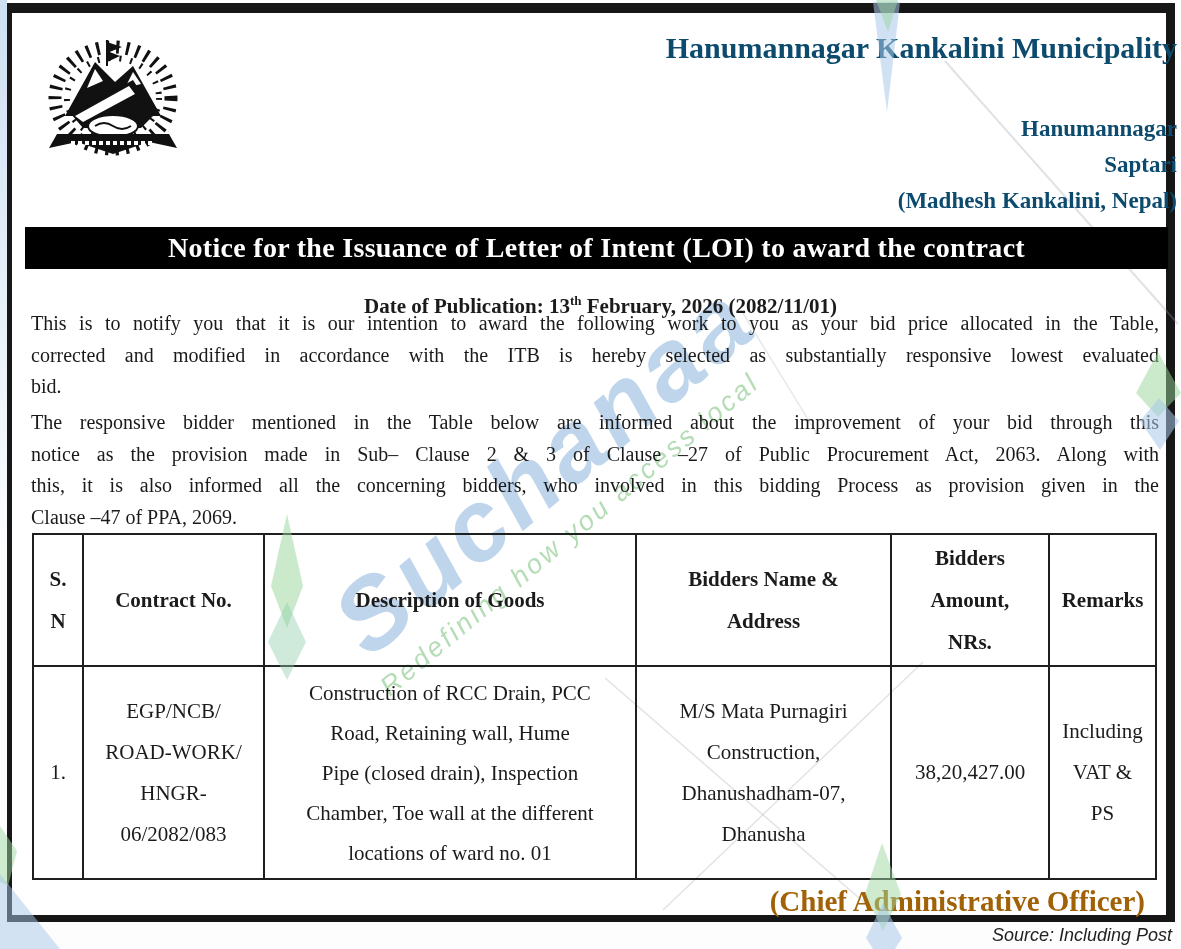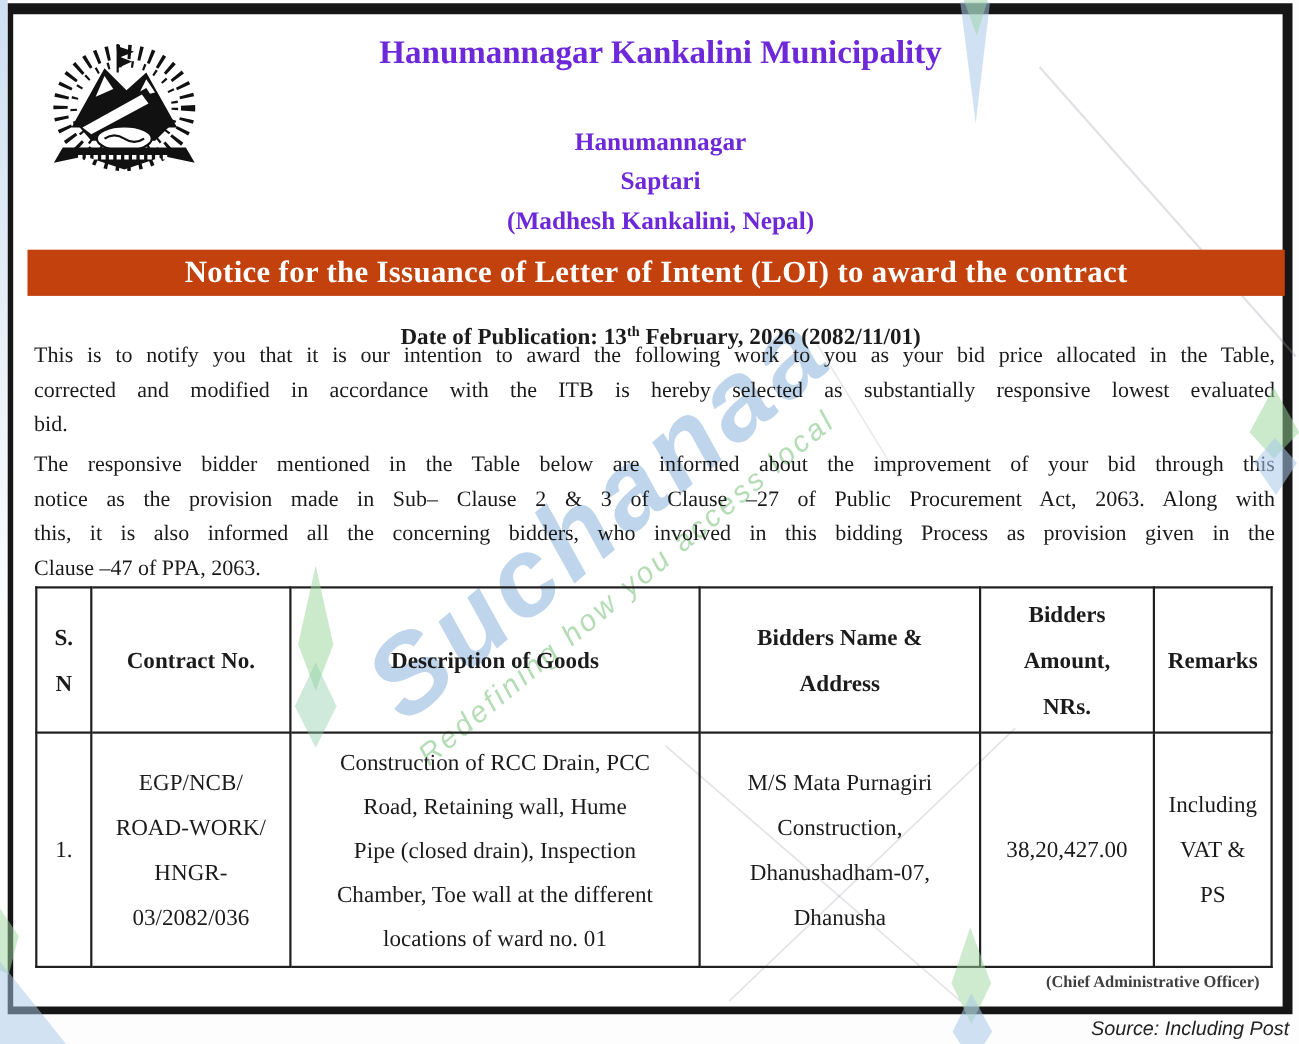--- a/index.html
+++ b/index.html
@@ -8,47 +8,47 @@
   
   .doc{position:absolute;left:7px;top:3px;width:1168px;height:919px;box-sizing:border-box;
        background:#fff;border-top:10px solid #161616;border-bottom:7px solid #161616;
        border-left:5px solid #161616;border-right:9px solid #161616;}
   .underlay{position:absolute;inset:0;z-index:0;pointer-events:none;}
   .content{position:absolute;inset:0;z-index:2;}
   .overlay{position:absolute;inset:0;z-index:5;pointer-events:none;}
   .edge-strip{position:absolute;left:0;top:0;width:7px;height:560px;z-index:1;
        background:linear-gradient(180deg,rgba(168,200,232,.55),rgba(168,200,232,0));}
   
-  .hdr{position:absolute;left:12px;width:1153px;text-align:center;font-weight:bold;color:#6d28d9;}
+  .hdr{position:absolute;left:12px;width:1153px;text-align:right;font-weight:bold;color:#0c4a6e;}
   .t1{top:19px;font-size:30px;line-height:38px;}
   .t2{top:63px;font-size:25px;line-height:34px;}
   .t3{top:103px;font-size:23px;line-height:32px;}
   .t4{top:139px;font-size:23px;line-height:32px;}
   .t5{top:175px;font-size:23px;line-height:32px;}
   .emblem{position:absolute;left:32px;top:26px;}
   
-  .banner{position:absolute;left:20px;top:217px;width:1143px;height:42px;background:#c2410c;
+  .banner{position:absolute;left:20px;top:217px;width:1143px;height:42px;background:#000000;
           color:#fff;font-weight:bold;font-size:28px;line-height:42px;text-align:center;letter-spacing:.3px;}
   .date-line{position:absolute;left:12px;top:266px;width:1153px;text-align:center;
           font-weight:bold;font-size:21px;line-height:28px;}
   .date-line sup{font-size:13px;}
   
   .para{position:absolute;left:26px;width:1128px;font-size:20px;color:#1a1a1a;}
   .p1{top:298px;} .p2{top:397px;}
   .ln{height:31.5px;line-height:31.5px;text-align:justify;text-align-last:justify;overflow:hidden;}
   .ln.last{text-align-last:left;}
   
   .tbl{position:absolute;left:27px;top:523px;width:1123px;border-collapse:collapse;table-layout:fixed;}
   .tbl th,.tbl td{border:2px solid #1f1f1f;text-align:center;vertical-align:middle;
       white-space:pre-line;font-size:21px;padding:0 4px;box-sizing:border-box;}
   .tbl th{font-weight:bold;height:132px;line-height:42px;}
   .tbl td{font-weight:normal;height:213px;line-height:41px;}
   td.desc{line-height:40px;margin-top:28px;}
   
-  .signature{position:absolute;right:30px;top:876px;font-weight:bold;font-size:15px;color:#404040;}
+  .signature{position:absolute;right:30px;top:876px;font-weight:bold;font-size:29px;color:#a16207;}
   .source{position:absolute;right:9px;top:925px;font-style:italic;font-size:18px;color:#222;
           font-family:"Liberation Sans","DejaVu Sans",sans-serif;}
   
   .wm-text{position:absolute;left:335px;top:560px;height:120px;display:flex;align-items:center;
       transform:rotate(-40deg);transform-origin:left center;
       font-family:"Liberation Sans","DejaVu Sans",sans-serif;
       font-weight:bold;font-style:italic;font-size:100px;letter-spacing:5px;
       color:rgba(156,190,226,.65);white-space:nowrap;}
   .wm-tag{position:absolute;left:372px;top:660px;height:34px;display:flex;align-items:center;
       transform:rotate(-40deg);transform-origin:left center;
@@ -107,21 +107,21 @@
       <div class="para p1" style="left:19px;top:295px;">
         <div class="ln">This is to notify you that it is our intention to award the following work to you as your bid price allocated in the Table,</div>
         <div class="ln">corrected and modified in accordance with the ITB is hereby selected as substantially responsive lowest evaluated</div>
         <div class="ln last">bid.</div>
       </div>
 
       <div class="para p2" style="left:19px;top:394px;">
         <div class="ln">The responsive bidder mentioned in the Table below are informed about the improvement of your bid through this</div>
         <div class="ln">notice as the provision made in Sub– Clause 2 &amp; 3 of Clause –27 of Public Procurement Act, 2063. Along with</div>
         <div class="ln">this, it is also informed all the concerning bidders, who involved in this bidding Process as provision given in the</div>
-        <div class="ln last">Clause –47 of PPA, 2063.</div>
+        <div class="ln last">Clause –47 of PPA, 2069.</div>
       </div>
 
       <table class="tbl" style="left:20px;top:520px;">
         <colgroup>
           <col style="width:50px">
             <col style="width:181px">
             <col style="width:372px">
           <col style="width:255px">
             <col style="width:158px">
             <col style="width:107px">
@@ -137,21 +137,21 @@
           <th>Bidders
 Amount,
 NRs.</th>
           <th>Remarks</th>
         </tr>
         <tr>
           <td>1.</td>
           <td>EGP/NCB/
 ROAD-WORK/
 HNGR-
-03/2082/036</td>
+06/2082/083</td>
           <td class="desc">Construction of RCC Drain, PCC
 Road, Retaining wall, Hume
 Pipe (closed drain), Inspection
 Chamber, Toe wall at the different
 locations of ward no. 01</td>
           <td>M/S Mata Purnagiri
 Construction,
 Dhanushadham-07,
 Dhanusha</td>
           <td>38,20,427.00</td>

